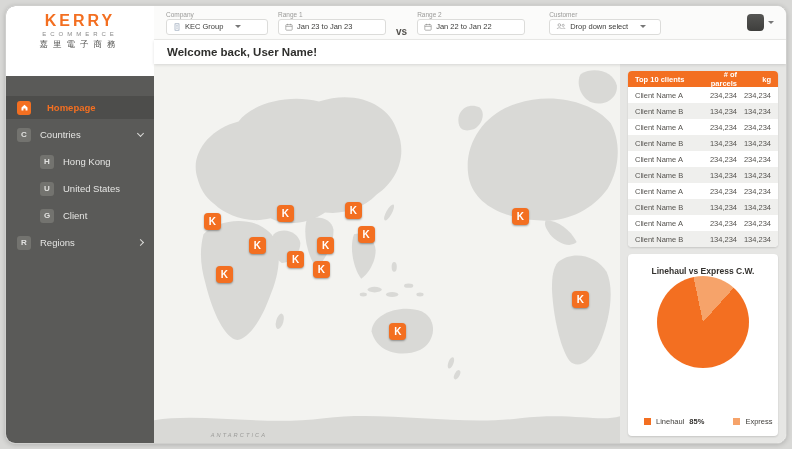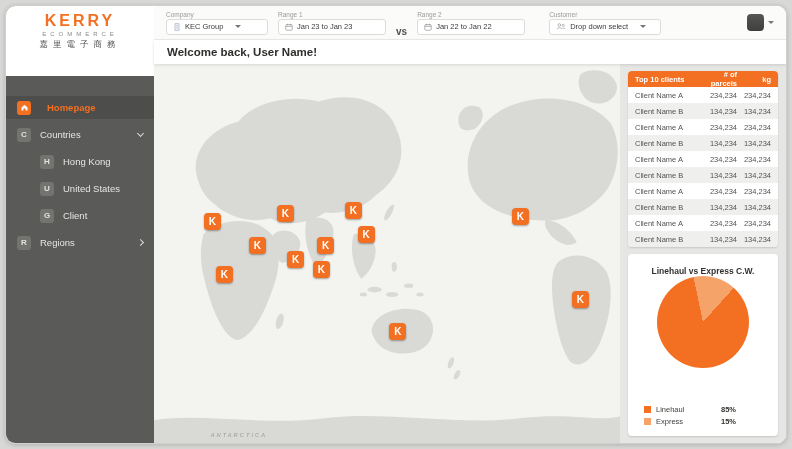--- a/index.html
+++ b/index.html
@@ -59,21 +59,21 @@
          align-items:center;padding:0 7px;}
   .trow{display:flex;height:16px;align-items:center;padding:0 7px;font-size:7.5px;color:#55534F;}
   .trow.alt{background:#EFEFED;}
   .c0{flex:1.7;text-align:left;}
   .c1{flex:1.15;text-align:right;}
   .c2{flex:0.95;text-align:right;}
 
   .pie-card{flex:1;display:flex;flex-direction:column;align-items:center;padding:12px 10px 10px;}
   .pie-title{font-size:8.5px;font-weight:bold;color:#33312E;}
   .pie{width:92px;height:92px;border-radius:50%;}
-  .legend{width:100%;margin-top:auto;display:flex;flex-direction:column;gap:3px;padding:0 6px;}
+  .legend{width:100%;margin-top:auto;display:flex;flex-direction:row;gap:3px;padding:0 6px;}
   .leg-row{display:flex;align-items:center;gap:5px;font-size:7.5px;color:#44423F;}
   .leg-sq{width:7px;height:7px;flex-shrink:0;}
   .leg-val{margin-left:auto;margin-right:26px;font-weight:bold;color:#33312E;}
 </style>
 </head>
 <body>
 
 <div class="window">
 
   <aside class="sidebar">

